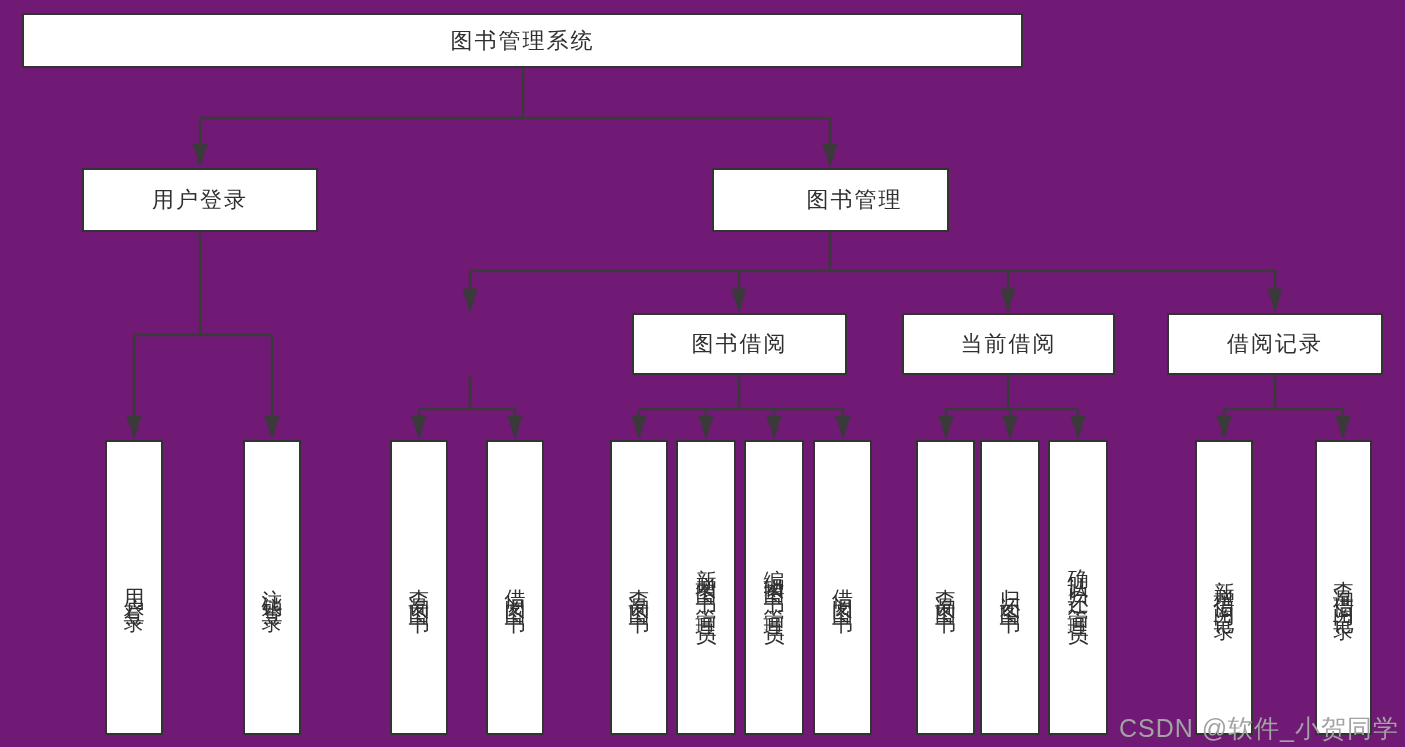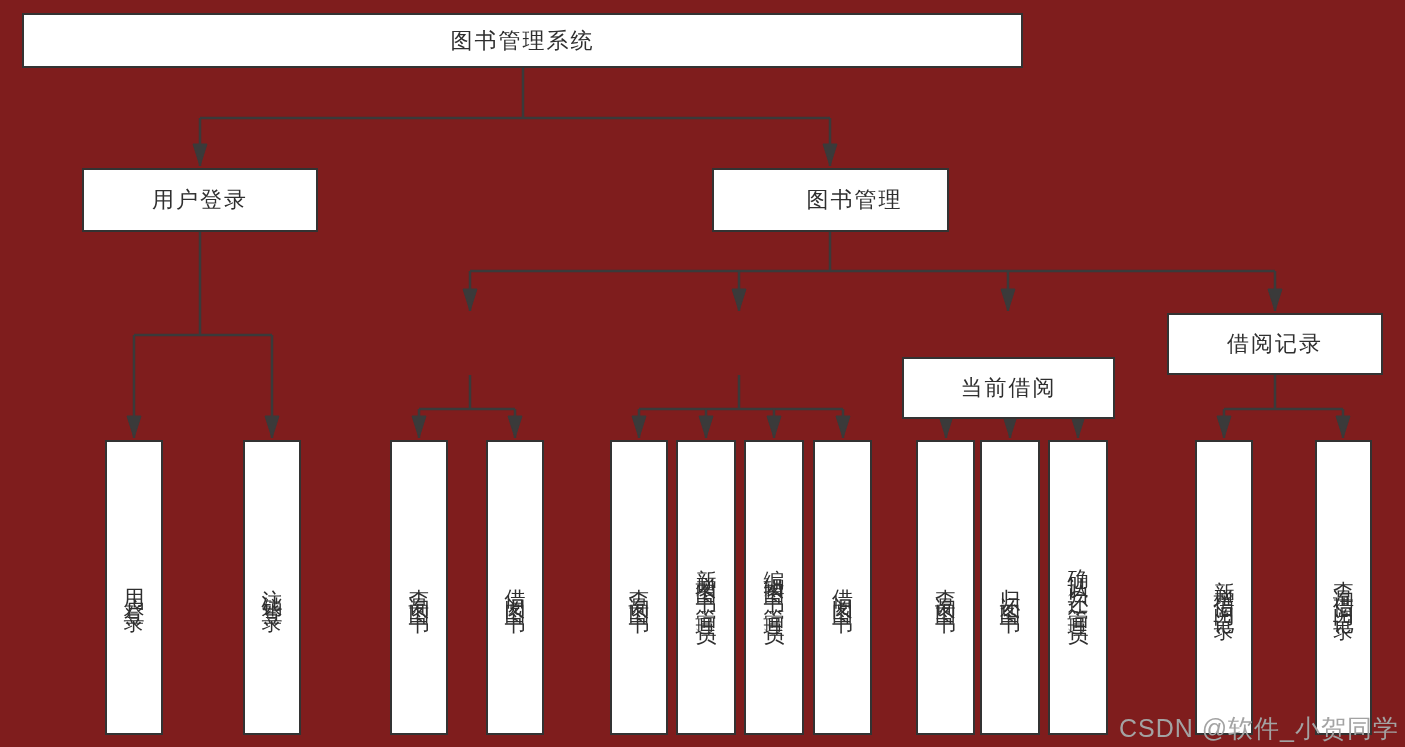--- a/index.html
+++ b/index.html
@@ -1,20 +1,20 @@
 <!DOCTYPE html>
 <html><head>
 <meta charset="utf-8">
 <style>
   html, body { margin: 0; padding: 0; background: #ffffff; }
   .stage {
     position: relative;
     width: 1405px;
     height: 747px;
-    background: #7f1d1d;
+    background: #701a75;
     font-family: "Liberation Sans", "DejaVu Sans", sans-serif;
     overflow: hidden;
   }
   .wires {
     position: absolute;
     left: 0; top: 0;
     width: 1405px; height: 747px;
     pointer-events: none;
   }
   .box {
@@ -112,21 +112,24 @@
     <span>图书管理系统</span>
   </div>
 
   <div class="box" style="left:82px; top:168px; width:236px; height:64px;">
     <span>用户登录</span>
   </div>
   <div class="box" style="left:712px; top:168px; width:237px; height:64px;padding-left:48px;">
     <span>图书管理</span>
   </div>
 
-  <div class="box" style="left:902px; top:313px; width:213px; height:62px;margin-top:44px;">
+  <div class="box" style="left:632px; top:313px; width:215px; height:62px;">
+    <span>图书借阅</span>
+  </div>
+  <div class="box" style="left:902px; top:313px; width:213px; height:62px;">
     <span>当前借阅</span>
   </div>
   <div class="box" style="left:1167px; top:313px; width:216px; height:62px;">
     <span>借阅记录</span>
   </div>
 
   <div class="vbox" style="left:105px; width:58px;">
     <span>用户登录</span>
   </div>
   <div class="vbox" style="left:243px; width:58px;">

